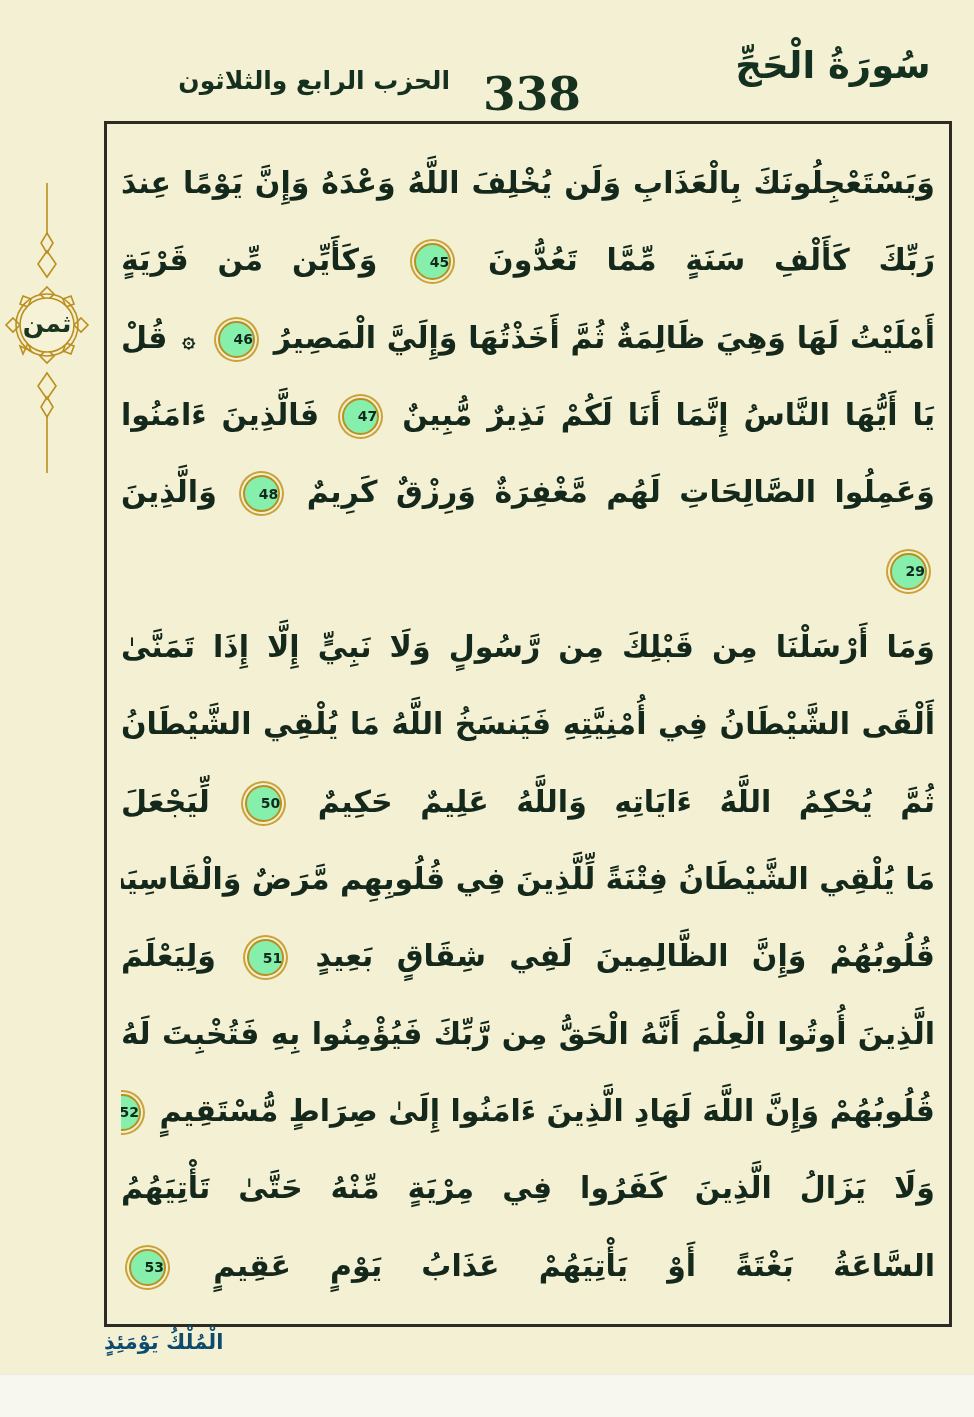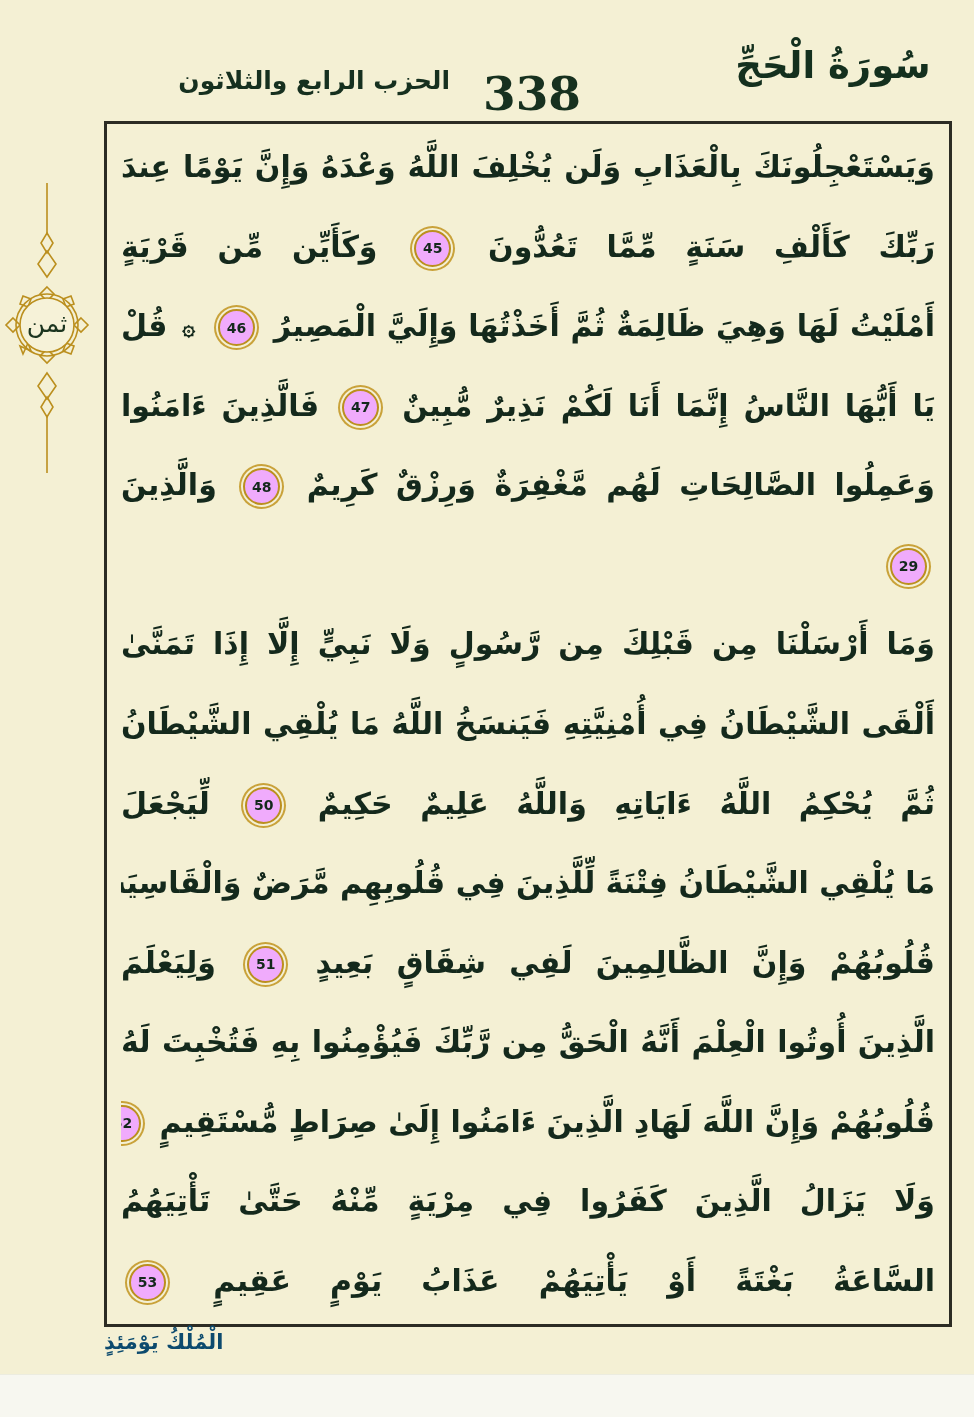--- a/index.html
+++ b/index.html
@@ -26,52 +26,52 @@
   .surah-title{
     position:absolute;top:44px;right:26px;width:230px;
     text-align:center;font-size:37px;font-weight:bold;
     direction:rtl;color:#14301e;
   }
 
   
   .text-frame{
     position:absolute;left:104px;top:121px;width:848px;height:1206px;
     border:3px solid #2c2c24;box-sizing:border-box;
-    padding:4px 14px;display:flex;flex-direction:column;justify-content:space-between;
+    padding:20px 14px;display:flex;flex-direction:column;justify-content:space-between;
   }
   .quran-line{
     direction:rtl;height:78px;line-height:78px;
     white-space:nowrap;overflow:hidden;
     text-align:justify;text-align-last:justify;
     font-size:30px;font-weight:bold;color:#14291c;
   }
   .verse-marker{
-    display:inline-flex;align-items:center;justify-content:center;
+    display:inline-flex;align-items:center;
     width:33px;height:33px;border-radius:50%;
     border:2px solid #bb8f1e;
     box-shadow:0 0 0 2px #f4f0d4,0 0 0 4px #c9a23a;
-    background:#f0abfc;vertical-align:middle;
+    background:#86efac;vertical-align:middle;
     margin:0 8px;line-height:normal;
   }
   .verse-marker .num{
     font-size:14px;font-weight:bold;color:#14291c;
     font-family:"DejaVu Sans",sans-serif;
   }
   .rub-symbol{
     display:inline-block;vertical-align:middle;
     font-size:22px;color:#14291c;margin:0 4px;line-height:normal;
   }
 
   
   .margin-ornament{
     position:absolute;left:4px;top:183px;width:86px;height:290px;
   }
   .margin-ornament .thumn-text{
     position:absolute;left:0;top:126px;width:86px;
-    text-align:center;font-size:25px;font-weight:normal;
+    text-align:center;font-size:25px;font-weight:bold;
     direction:rtl;color:#1c351f;
   }
 
   
   .catchword{
     position:absolute;left:104px;top:1330px;
     font-size:21px;font-weight:bold;direction:rtl;color:#0c4a6e;
   }
   .bottom-strip{
     position:absolute;left:0;right:0;bottom:0;height:42px;

